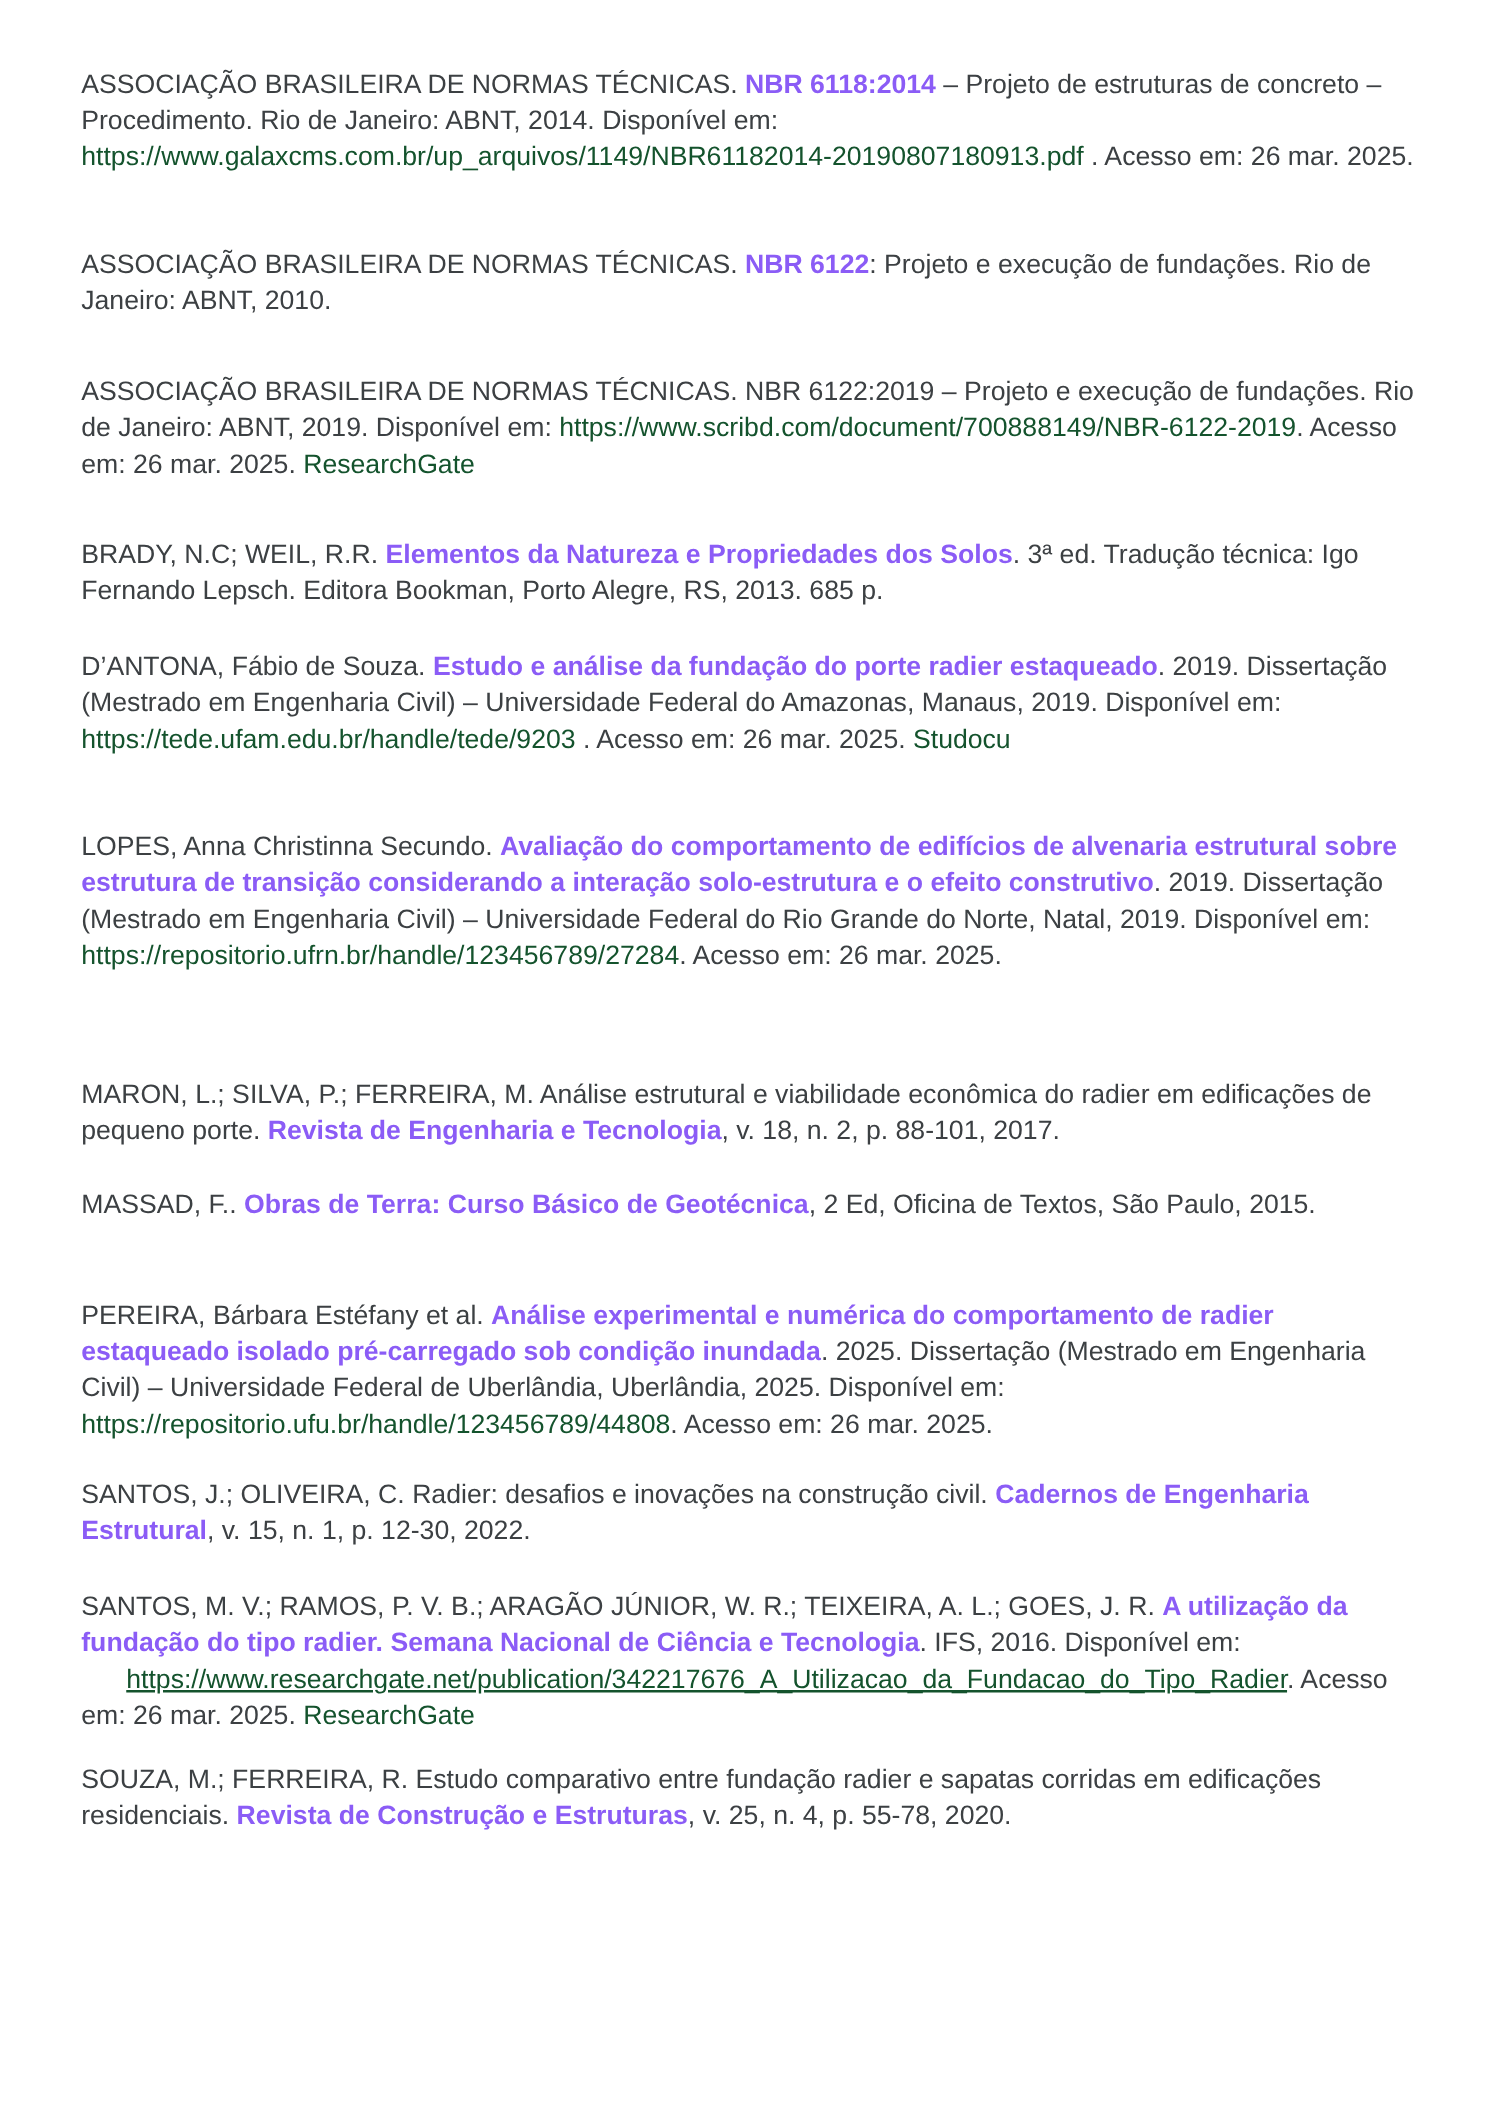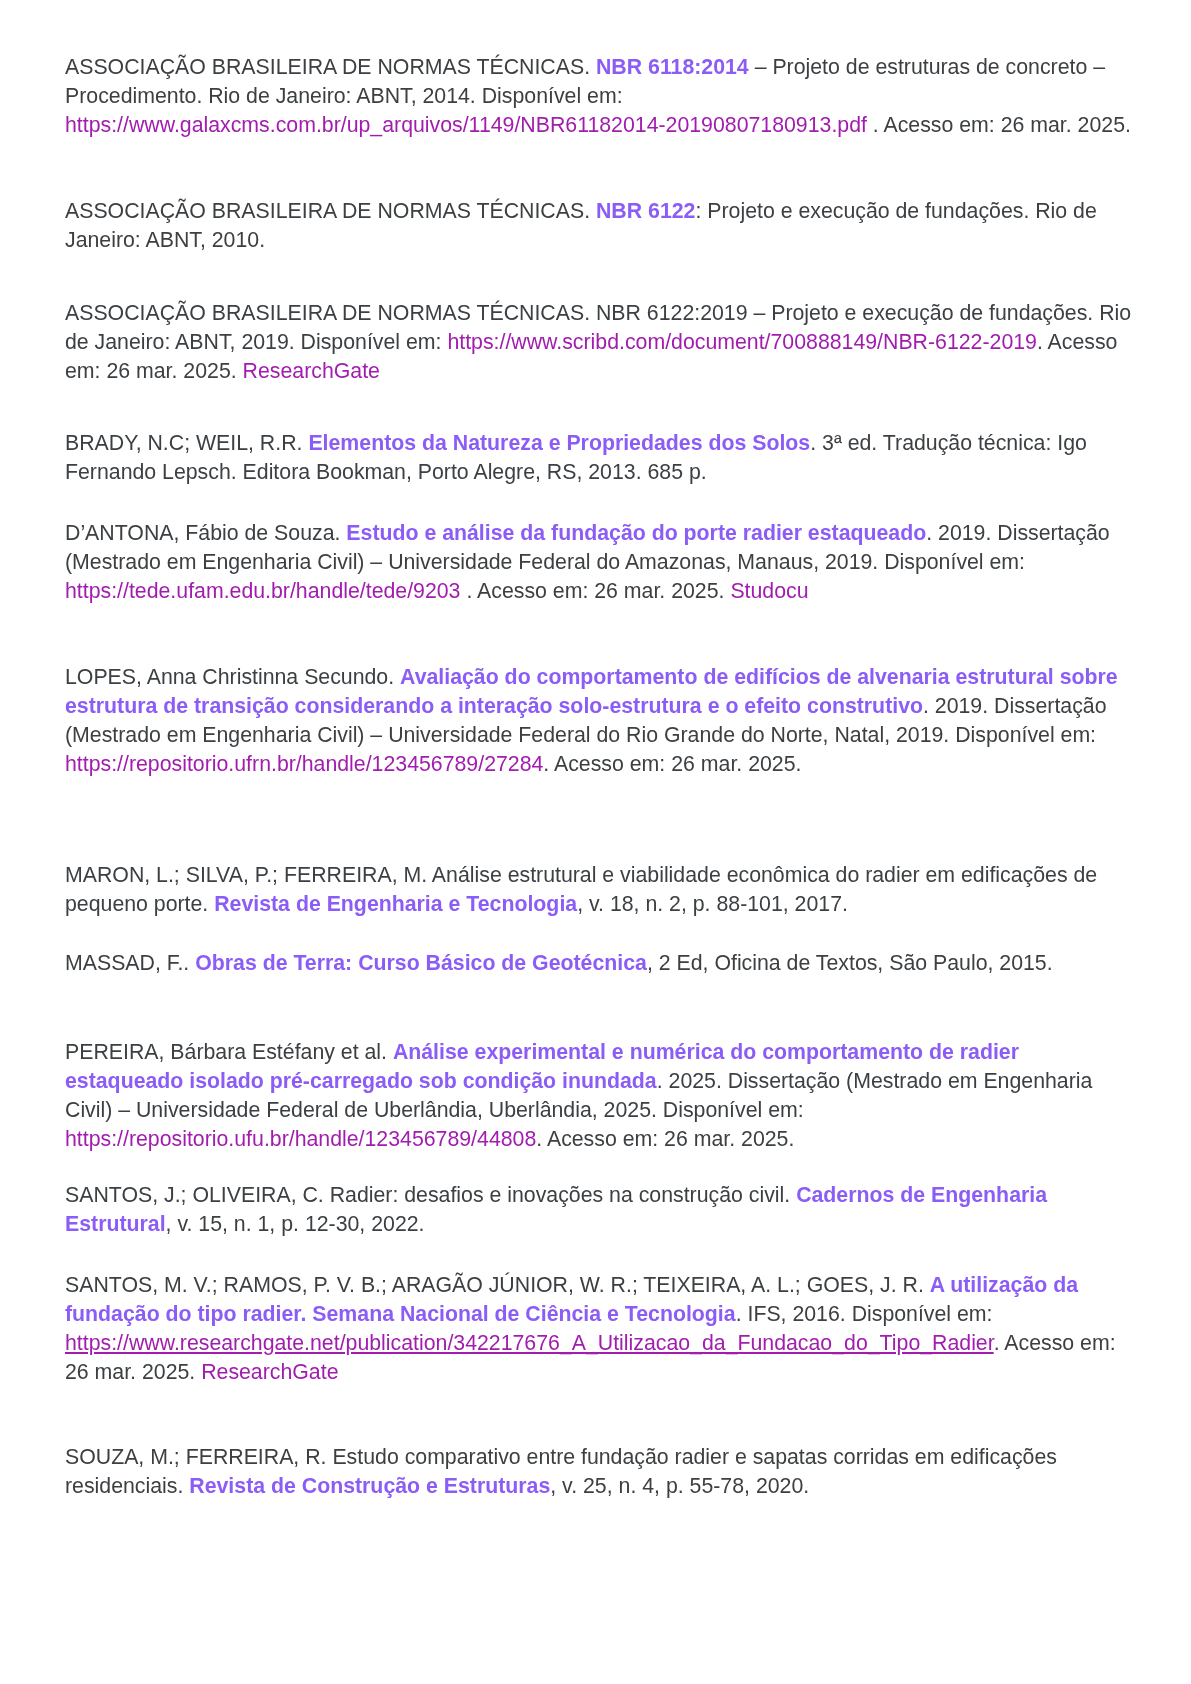--- a/index.html
+++ b/index.html
@@ -1,22 +1,22 @@
 <!DOCTYPE html>
 <html><head>
 <meta charset="utf-8">
 <style>
   html, body { margin: 0; padding: 0; background: #ffffff; }
   body { width: 1191px; height: 1684px; position: relative; overflow: hidden;
          font-family: "Liberation Sans", sans-serif; }
   .page { position: absolute; left: 65px; top: 53px; width: 1070px; }
   .ref { font-size: 21.3px; line-height: 29px; color: #3c4043; margin: 0 0 0 0; position: absolute; left: 0; width: 1070px; }
   .ref b { color: #8b5cf6; font-weight: bold; }
-  .link { color: #a21caf; text-decoration: none; }
-  .ul { text-decoration: underline; }
+  .link { color: #14532d; text-decoration: none; }
+  .ul { text-decoration: underline; margin-left: 36px; }
 </style>
 </head>
 <body>
 
 <div class="page">
   <p class="ref" style="top:0px"><span>ASSOCIAÇÃO BRASILEIRA DE NORMAS TÉCNICAS. </span><b>NBR 6118:2014</b><span> – Projeto de estruturas de concreto – Procedimento. Rio de Janeiro: ABNT, 2014. Disponível em: </span><a class="link">https://www.galaxcms.com.br/up_arquivos/1149/NBR61182014-20190807180913.pdf</a><span> . Acesso em: 26 mar. 2025.</span></p>
 
   <p class="ref" style="top:144px"><span>ASSOCIAÇÃO BRASILEIRA DE NORMAS TÉCNICAS. </span><b>NBR 6122</b><span>: Projeto e execução de fundações. Rio de Janeiro: ABNT, 2010.</span></p>
 
   <p class="ref" style="top:246px"><span>ASSOCIAÇÃO BRASILEIRA DE NORMAS TÉCNICAS. NBR 6122:2019 – Projeto e execução de fundações. Rio de Janeiro: ABNT, 2019. Disponível em: </span><a class="link">https://www.scribd.com/document/700888149/NBR-6122-2019</a><span>.  Acesso em: 26 mar. 2025. </span><a class="link">ResearchGate</a></p>
@@ -30,14 +30,14 @@
   <p class="ref" style="top:808px"><span>MARON, L.; SILVA, P.; FERREIRA, M. Análise estrutural e viabilidade econômica do radier em edificações de pequeno porte. </span><b>Revista de Engenharia e Tecnologia</b><span>, v. 18, n. 2, p. 88-101, 2017.</span></p>
 
   <p class="ref" style="top:896px"><span>MASSAD, F.. </span><b>Obras de Terra: Curso Básico de Geotécnica</b><span>, 2 Ed, Oficina de Textos, São Paulo, 2015.</span></p>
 
   <p class="ref" style="top:985px"><span>PEREIRA, Bárbara Estéfany et al. </span><b>Análise experimental e numérica do comportamento de radier estaqueado isolado pré-carregado sob condição inundada</b><span>. 2025. Dissertação (Mestrado em Engenharia Civil) – Universidade Federal de Uberlândia, Uberlândia, 2025. Disponível em: </span><a class="link">https://repositorio.ufu.br/handle/123456789/44808</a><span>.  Acesso em: 26 mar. 2025.</span></p>
 
   <p class="ref" style="top:1128px"><span>SANTOS, J.; OLIVEIRA, C. Radier: desafios e inovações na construção civil. </span><b>Cadernos de Engenharia Estrutural</b><span>, v. 15, n. 1, p. 12-30, 2022.</span></p>
 
   <p class="ref" style="top:1218px"><span>SANTOS, M. V.; RAMOS, P. V. B.; ARAGÃO JÚNIOR, W. R.; TEIXEIRA, A. L.;  GOES, J. R. </span><b>A utilização da fundação do tipo radier. Semana Nacional de Ciência e Tecnologia</b><span>. IFS, 2016. Disponível em: </span><a class="link ul">https://www.researchgate.net/publication/342217676_A_Utilizacao_da_Fundacao_do_Tipo_Radier</a><span>.  Acesso em: 26 mar. 2025. </span><a class="link">ResearchGate</a></p>
 
-  <p class="ref" style="top:1390px"><span>SOUZA, M.; FERREIRA, R. Estudo comparativo entre fundação radier e sapatas corridas em edificações residenciais. </span><b>Revista de Construção e Estruturas</b><span>, v. 25, n. 4, p. 55-78, 2020.</span></p>
+  <p class="ref" style="top:1356px"><span>SOUZA, M.; FERREIRA, R. Estudo comparativo entre fundação radier e sapatas corridas em edificações residenciais. </span><b>Revista de Construção e Estruturas</b><span>, v. 25, n. 4, p. 55-78, 2020.</span></p>
 </div>
 
 </body></html>

